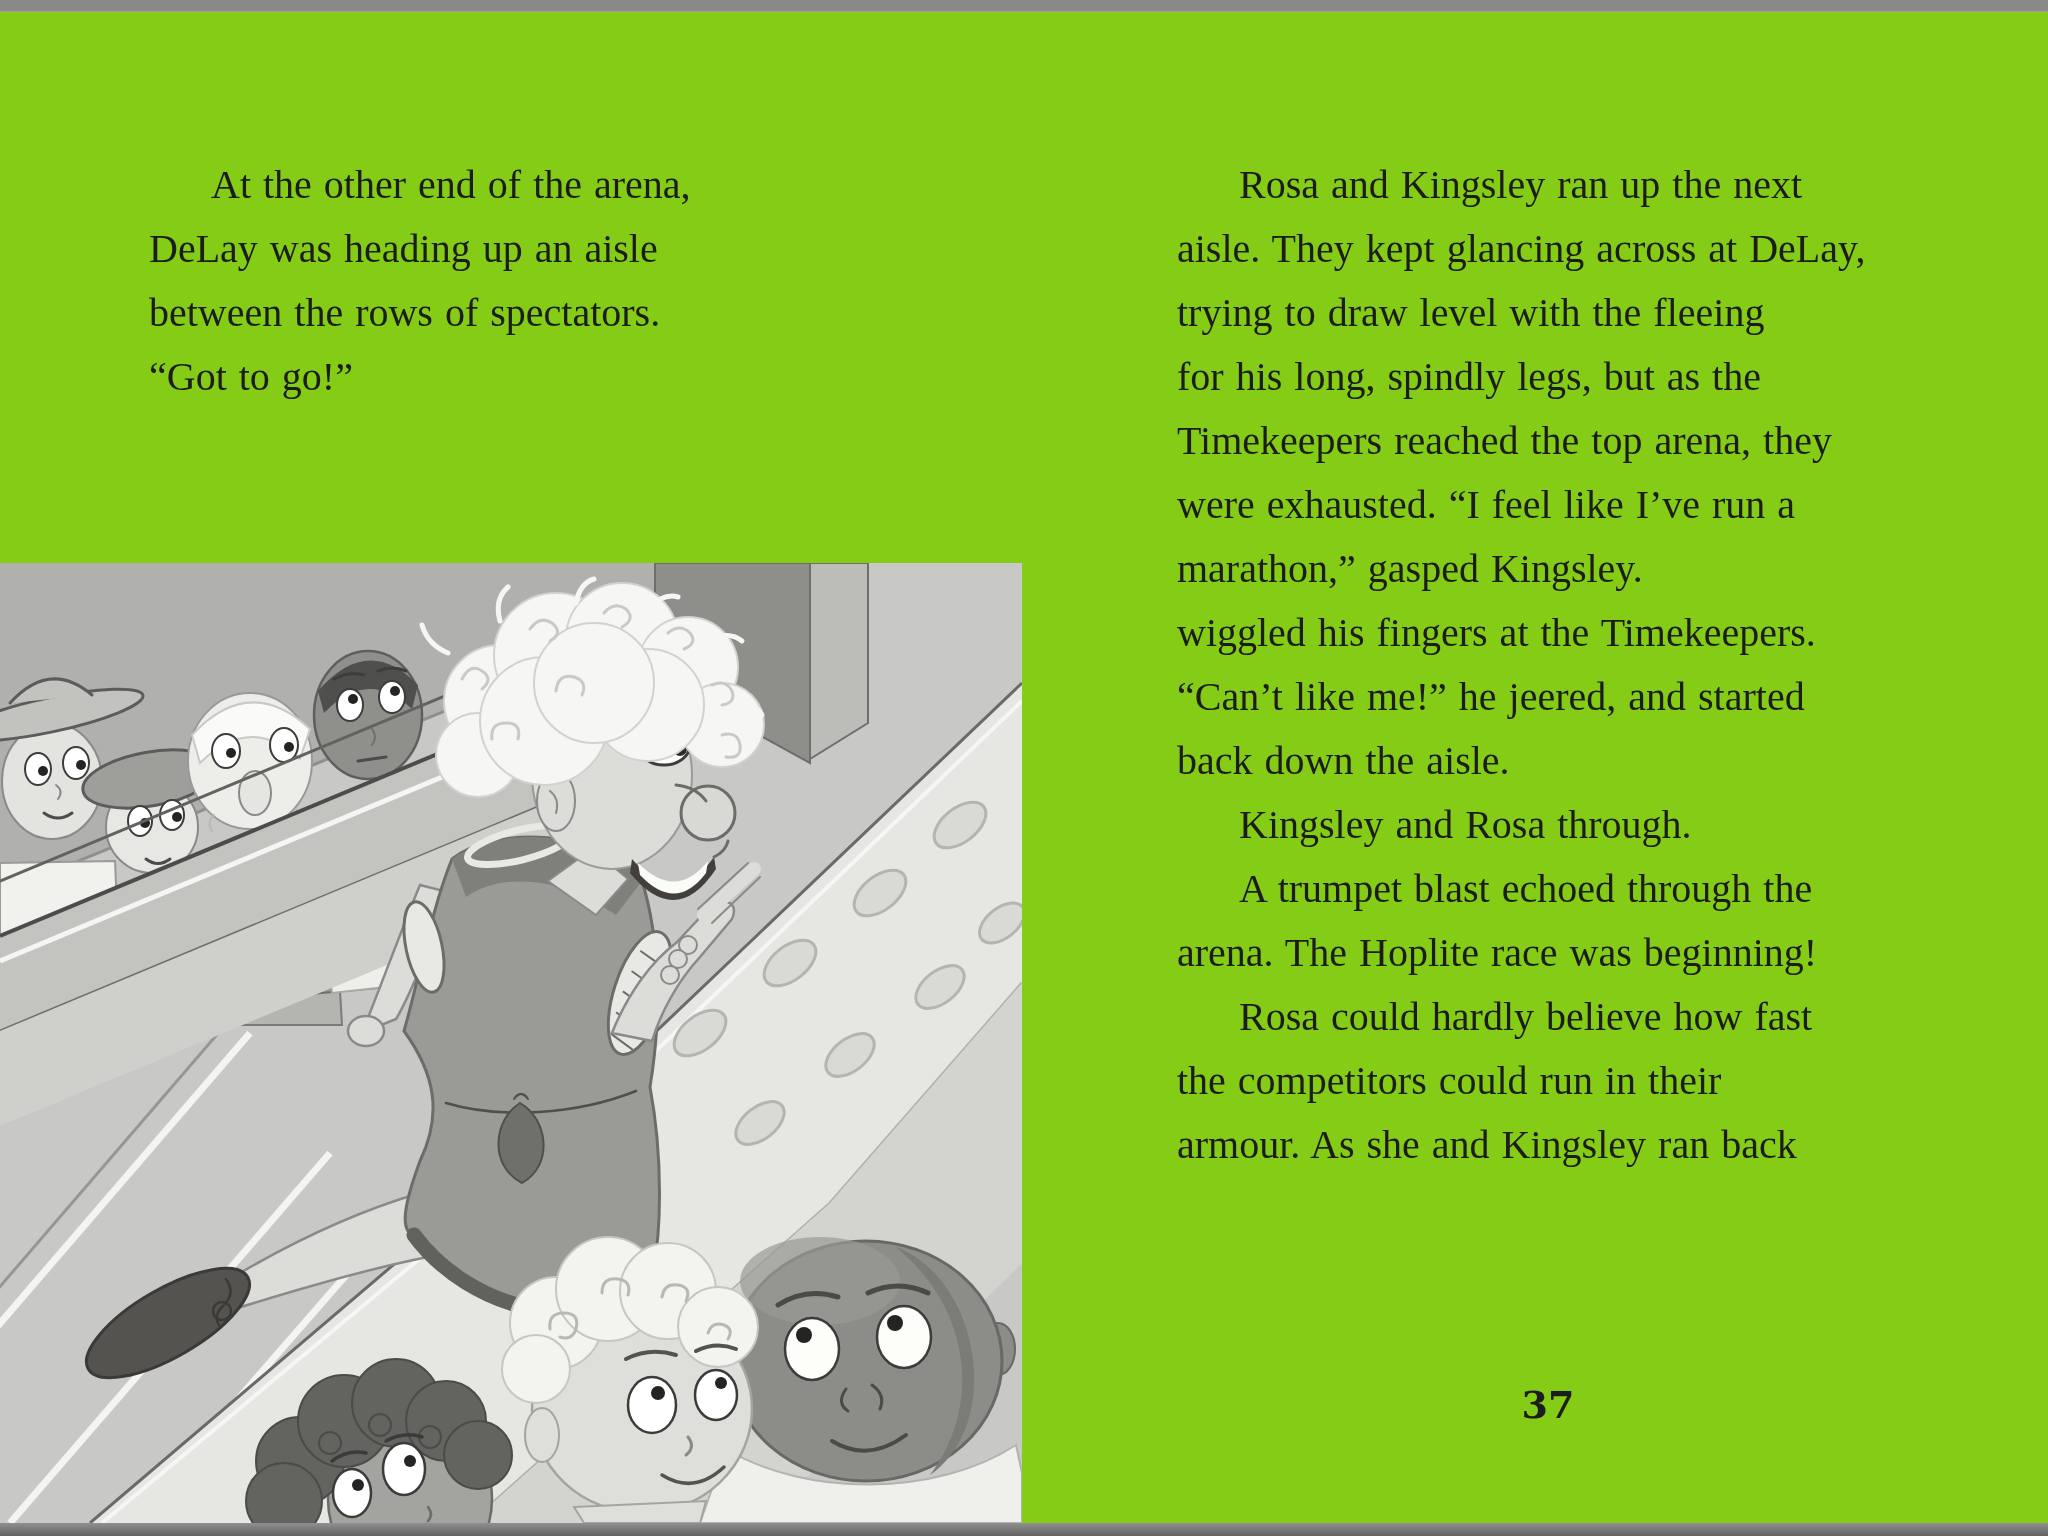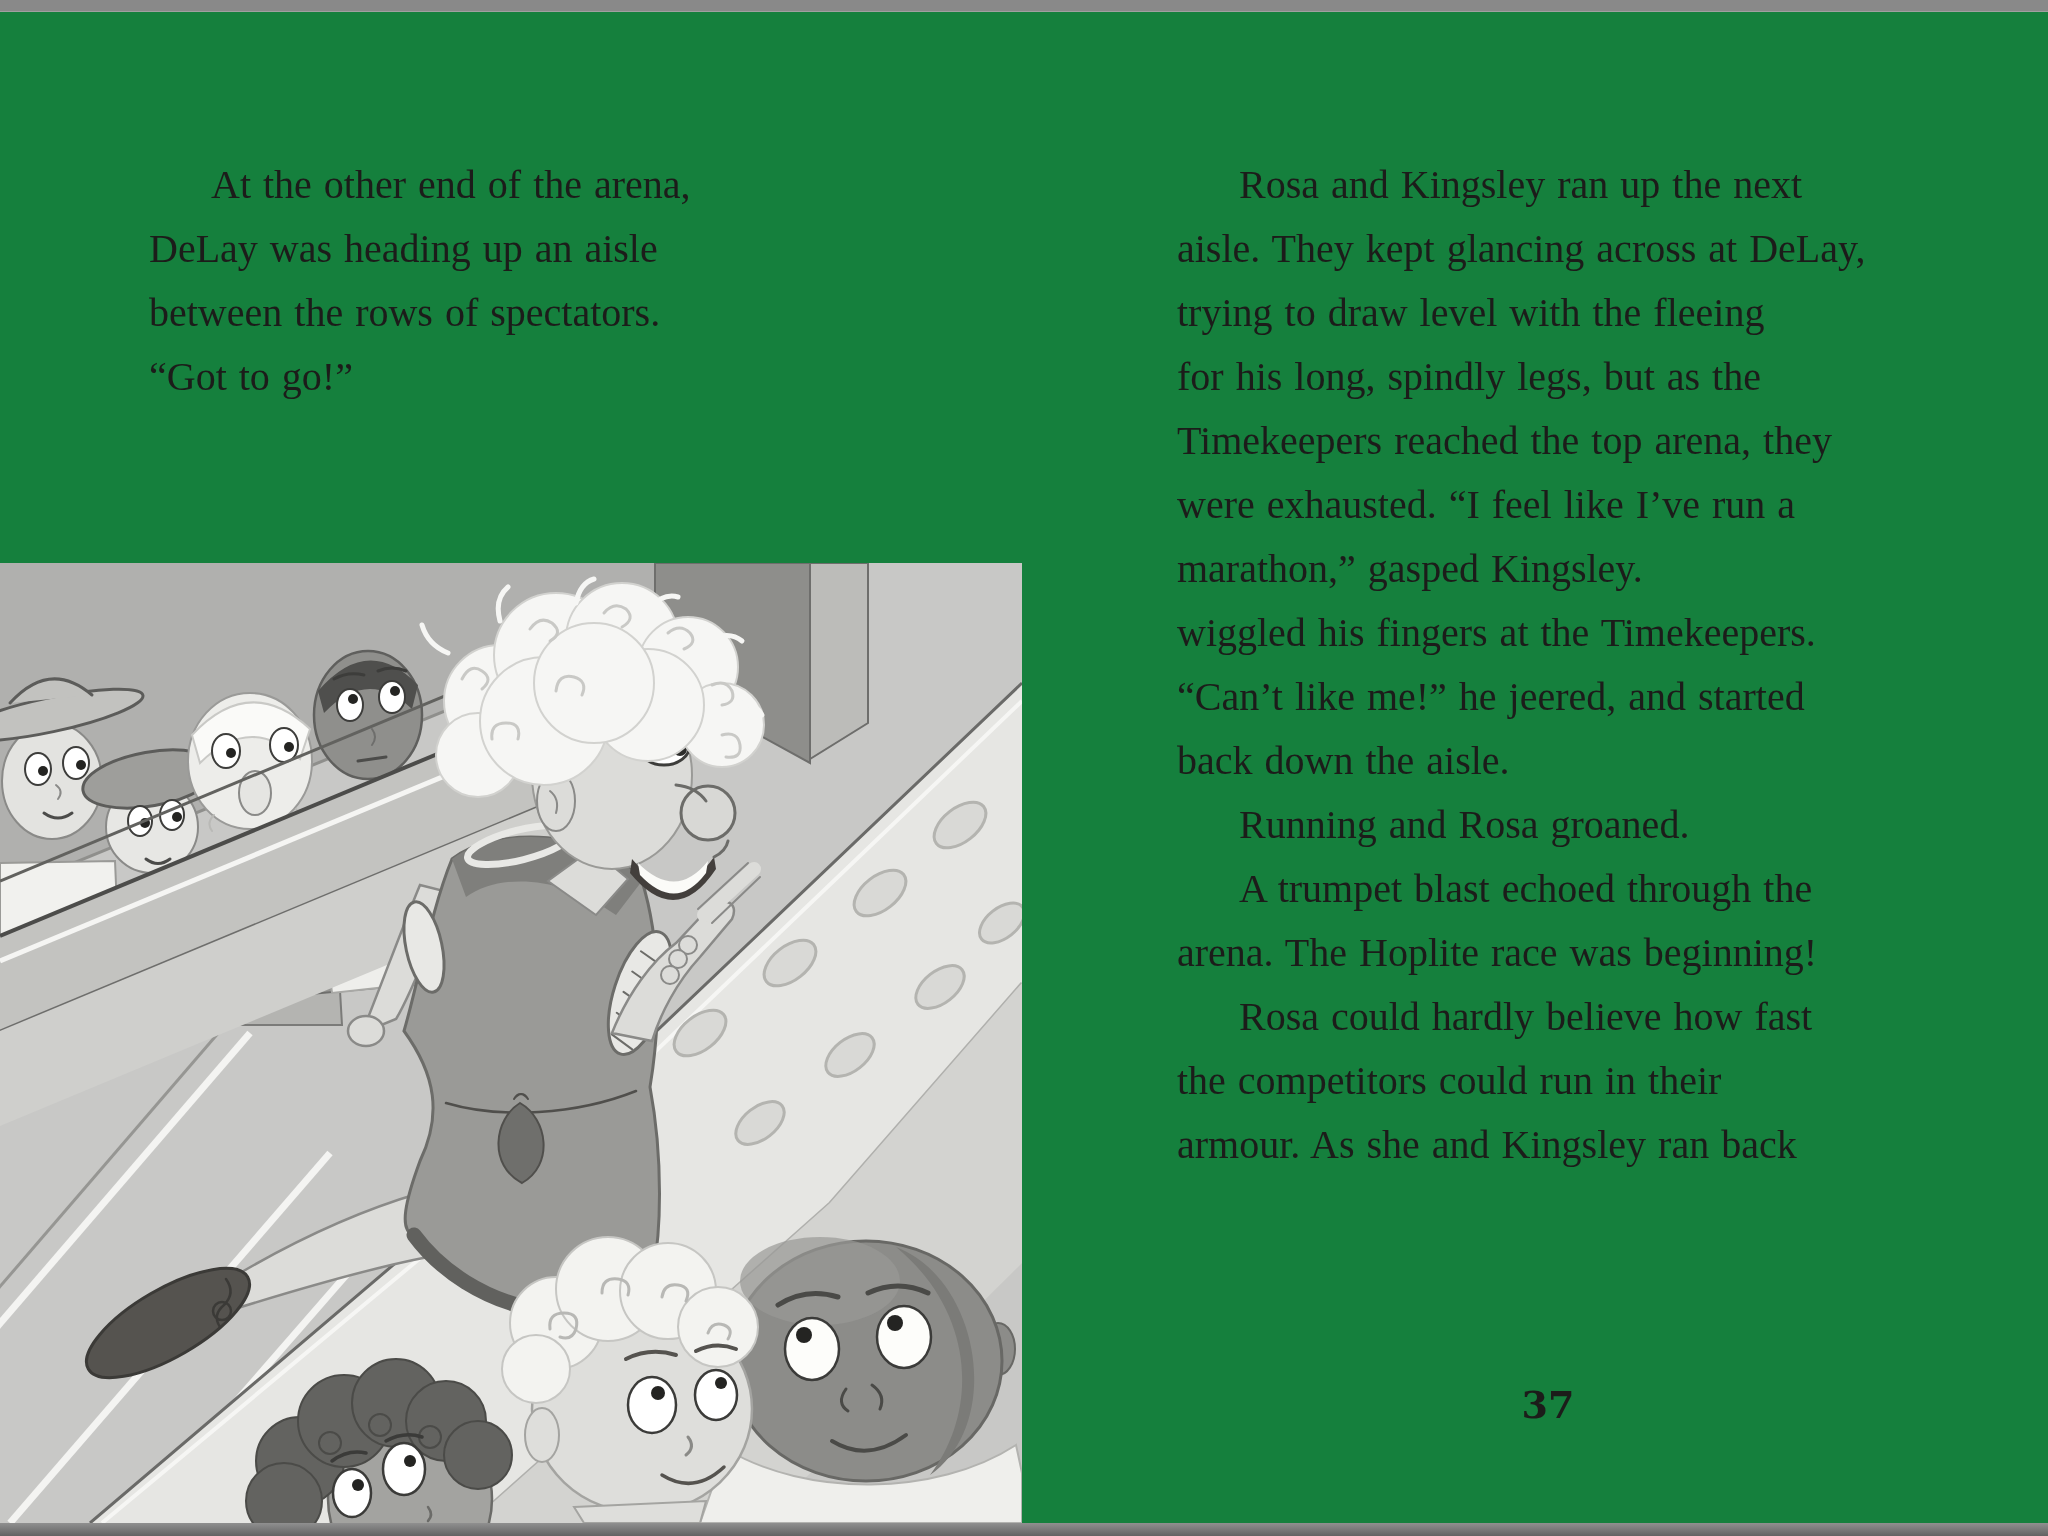--- a/index.html
+++ b/index.html
@@ -1,16 +1,16 @@
 <!DOCTYPE html>
 <html><head>
 <meta charset="utf-8">
 <style>
   html,body{margin:0;padding:0;background:#e8e8e8;}
-  .screen{position:relative;width:2048px;height:1536px;background:#15803d;overflow:hidden;
+  .screen{position:relative;width:2048px;height:1536px;background:#84cc16;overflow:hidden;
           font-family:"Liberation Serif", serif;}
   .top-bar{position:absolute;top:0;left:0;right:0;height:11px;background:#898989;
            border-bottom:1px solid #a0a0a0;}
   .bottom-bar{position:absolute;bottom:0;left:0;right:0;height:13px;
            background:linear-gradient(#909090,#626262);}
   .text-col{position:absolute;top:153px;font-size:40px;line-height:64px;color:#1c1c1a;
             word-spacing:2px;white-space:nowrap;}
   .col-left{left:149px;width:742px;}
   .col-right{left:1177px;width:742px;}
   .line{margin:0;}
@@ -40,21 +40,21 @@
   <p class="line indent">Rosa and Kingsley ran up the next</p>
       <p class="line">aisle. They kept glancing across at DeLay,</p>
       <p class="line">trying to draw level with the fleeing</p>
       <p class="line">for his long, spindly legs, but as the</p>
       <p class="line">Timekeepers reached the top arena, they</p>
       <p class="line">were exhausted. “I feel like I’ve run a</p>
       <p class="line">marathon,” gasped Kingsley.</p>
       <p class="line">wiggled his fingers at the Timekeepers.</p>
       <p class="line">“Can’t like me!” he jeered, and started</p>
       <p class="line">back down the aisle.</p>
-      <p class="line indent">Running and Rosa groaned.</p>
+      <p class="line indent">Kingsley and Rosa through.</p>
       <p class="line indent">A trumpet blast echoed through the</p>
       <p class="line">arena. The Hoplite race was beginning!</p>
       <p class="line indent">Rosa could hardly believe how fast</p>
       <p class="line">the competitors could run in their</p>
       <p class="line">armour. As she and Kingsley ran back</p>
     </div>
 
   <div class="page-number">37</div>
 
   <figure class="illustration" style="margin:0">

